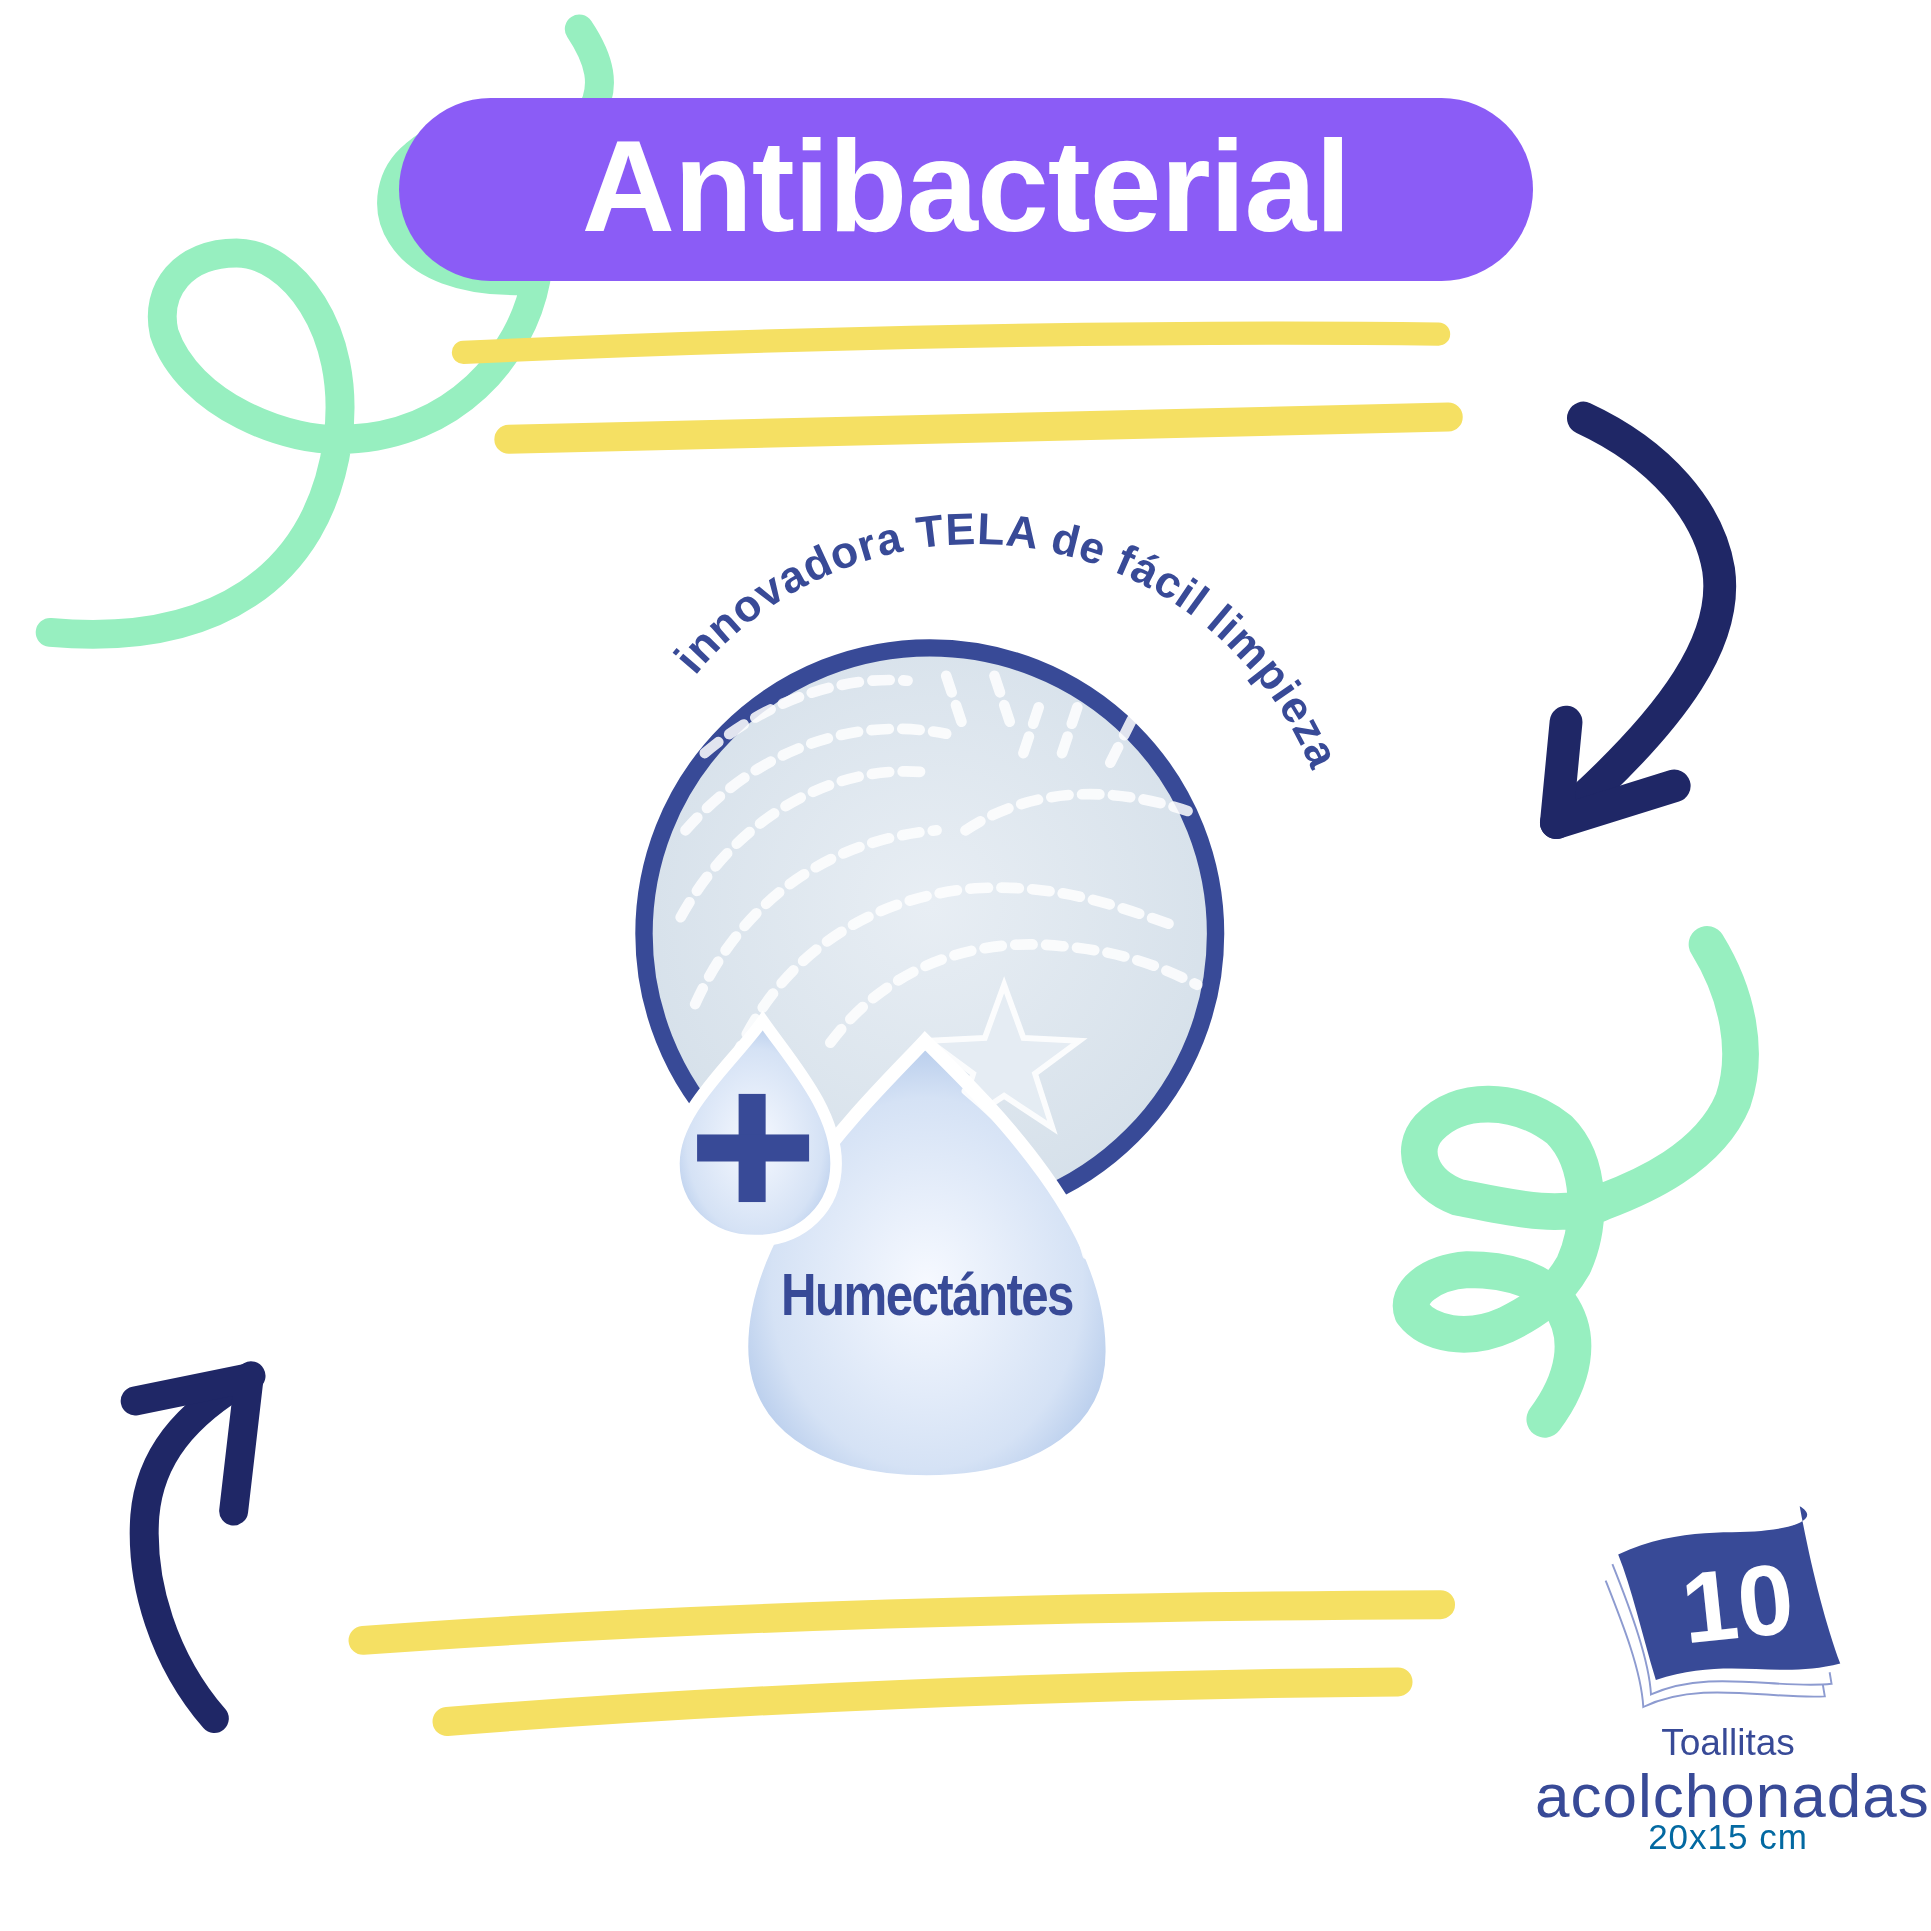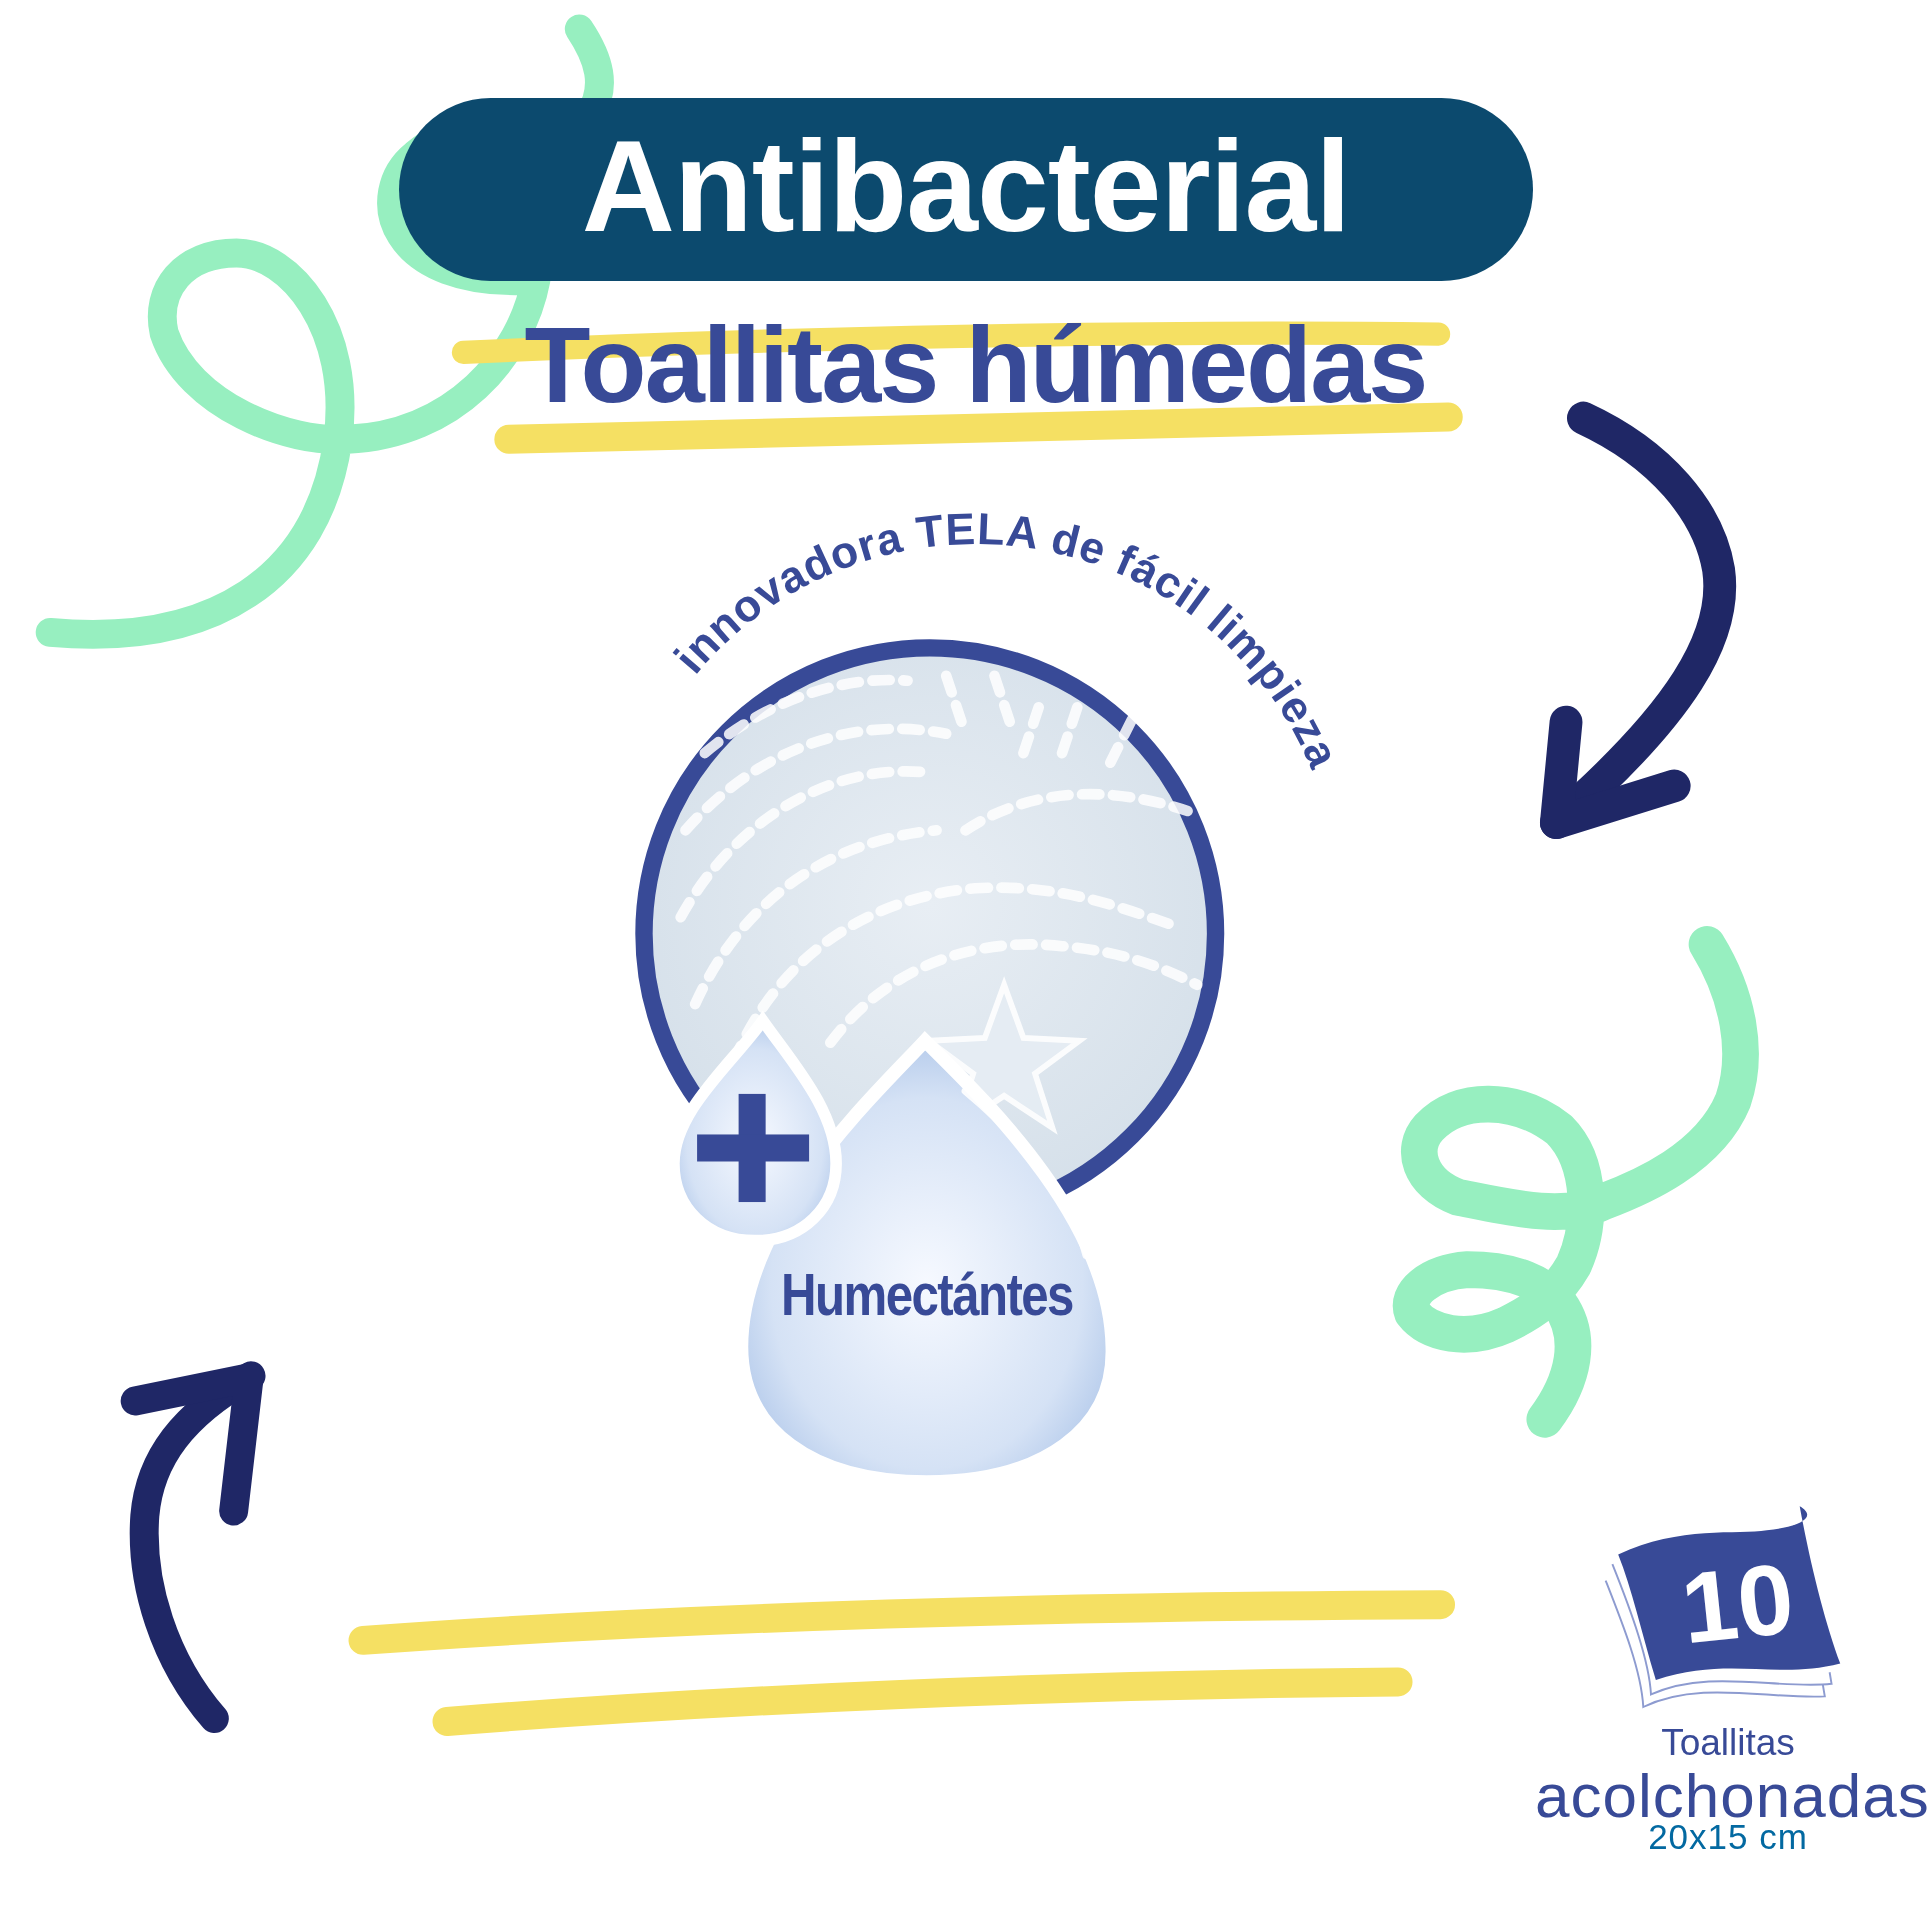--- a/index.html
+++ b/index.html
@@ -59,25 +59,24 @@
     <g fill="none" stroke="#1f2766" stroke-width="34" stroke-linecap="round" stroke-linejoin="round">
       <path d="M1640,433 C1720,470 1770,530 1780,590 C1790,660 1740,740 1612,852"></path>
       <path d="M1622,748 L1612,852 L1734,814"></path>
     </g>
     <g fill="none" stroke="#1f2766" stroke-width="30" stroke-linecap="round" stroke-linejoin="round">
       <path d="M222,1780 C170,1720 145,1640 150,1570 C155,1510 190,1465 260,1425"></path>
       <path d="M140,1451 L258,1427 L242,1565"></path>
     </g>
   </svg>
 
-  <div class="pill" style="background:#0c4a6e;">
+  <div class="pill" style="background:#8b5cf6;">
     <span class="pill-text">Antibacterial</span>
   </div>
 
-  <div class="headline" style="color:#384a97;">Toallitas húmedas</div>
 
   <svg class="layer" viewBox="0 0 2000 2000" xmlns="http://www.w3.org/2000/svg">
     <defs>
       <radialGradient id="fab" cx="50%" cy="45%" r="60%">
         <stop offset="0%" stop-color="#e8eef4"></stop>
         <stop offset="100%" stop-color="#d4dfe9"></stop>
       </radialGradient>
       <radialGradient id="dropG" cx="50%" cy="55%" r="60%">
         <stop offset="0%" stop-color="#f6f9ff"></stop>
         <stop offset="70%" stop-color="#d5e2f5"></stop>

